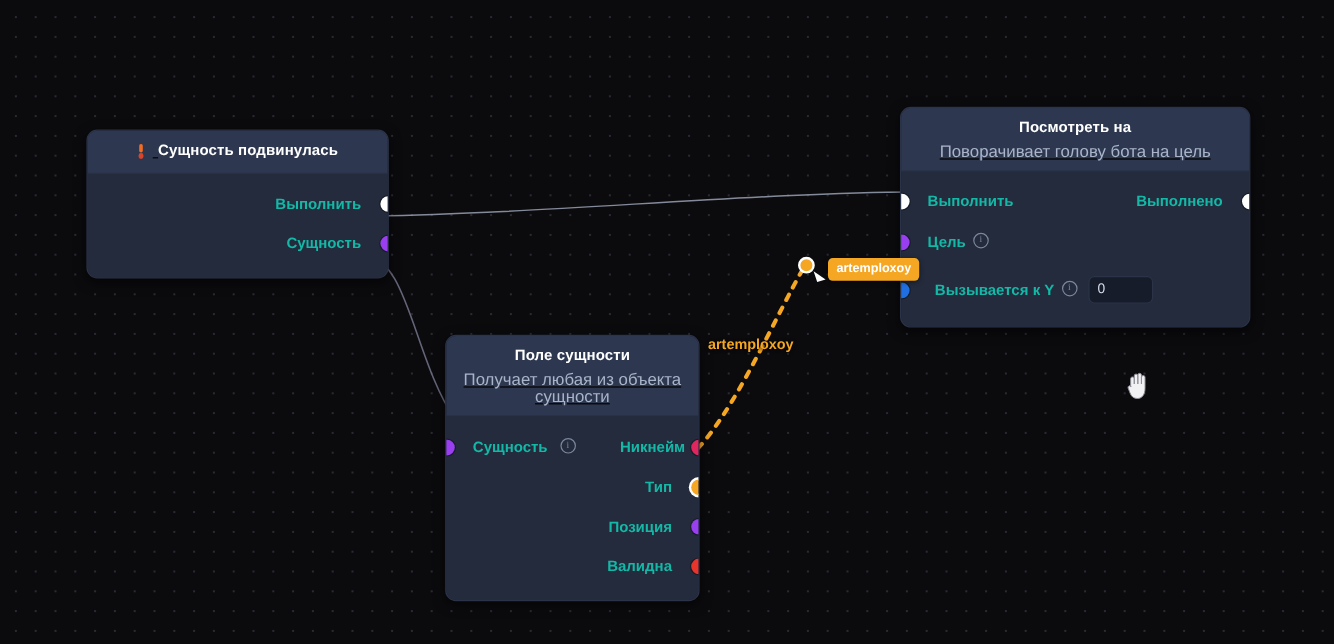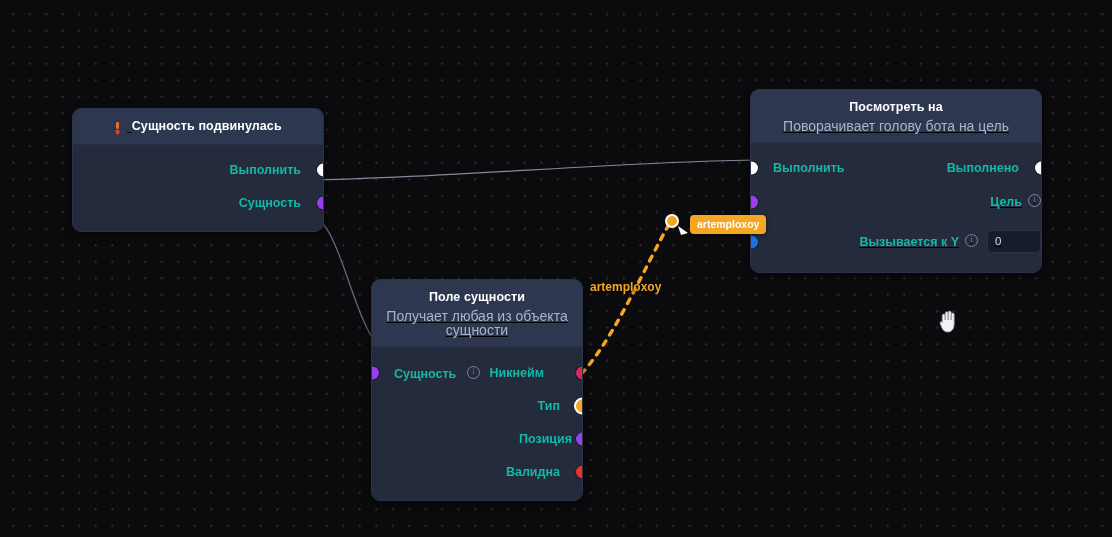--- a/index.html
+++ b/index.html
@@ -80,21 +80,21 @@
 
   
   .row {
     position: relative;
     height: 29px;
     display: flex;
     align-items: center;
     padding: 0 0;
   }
   .row.out { justify-content: flex-end; }
-  .row.in  { justify-content: flex-end; text-decoration: underline; }
+  .row.in  { justify-content: flex-start; }
   .row.split { justify-content: space-between; }
 
   .label {
     color: #14b8a6;
     font-size: 12.5px;
     font-weight: bold;
     white-space: nowrap;
   }
 
   .port {
@@ -229,36 +229,36 @@
     </div>
   </div>
 
   <div class="node" style="left:371px; top:279px; width:210px;">
     <div class="node-head">
       <span class="node-title">Поле сущности</span>
       <div class="node-subtitle">Получает любая из объекта сущности</div>
     </div>
     <div class="node-body" style="padding:11px 0 14px 0;">
 
-      <div class="row split" style="padding:0 38px 0 22px;">
+      <div class="row split" style="padding:0 11px 0 22px;">
         <span>
           <span class="label">Сущность</span>
           <span class="info-icon">i</span>
         </span>
         <span class="label">Никнейм</span>
         <span class="port port-slot-left" style="left:-6.5px; background:#9a3ff0;"></span>
         <span class="port port-slot-right" style="right:-6.5px; background:#e0265e;"></span>
       </div>
 
       <div class="row out" style="padding-right:22px; margin-top:4px;">
         <span class="label">Тип</span>
         <span class="port port-slot-right" style="right:-6.5px; background:#f5a623; box-shadow:0 0 0 2px #ffffff;"></span>
       </div>
 
-      <div class="row out" style="padding-right:10px; margin-top:4px;">
+      <div class="row out" style="padding-right:22px; margin-top:4px;">
         <span class="label">Позиция</span>
         <span class="port port-slot-right" style="right:-6.5px; background:#9a3ff0;"></span>
       </div>
 
       <div class="row out" style="padding-right:22px; margin-top:4px;">
         <span class="label">Валидна</span>
         <span class="port port-slot-right" style="right:-6.5px; background:#e8342b;"></span>
       </div>
 
     </div>

